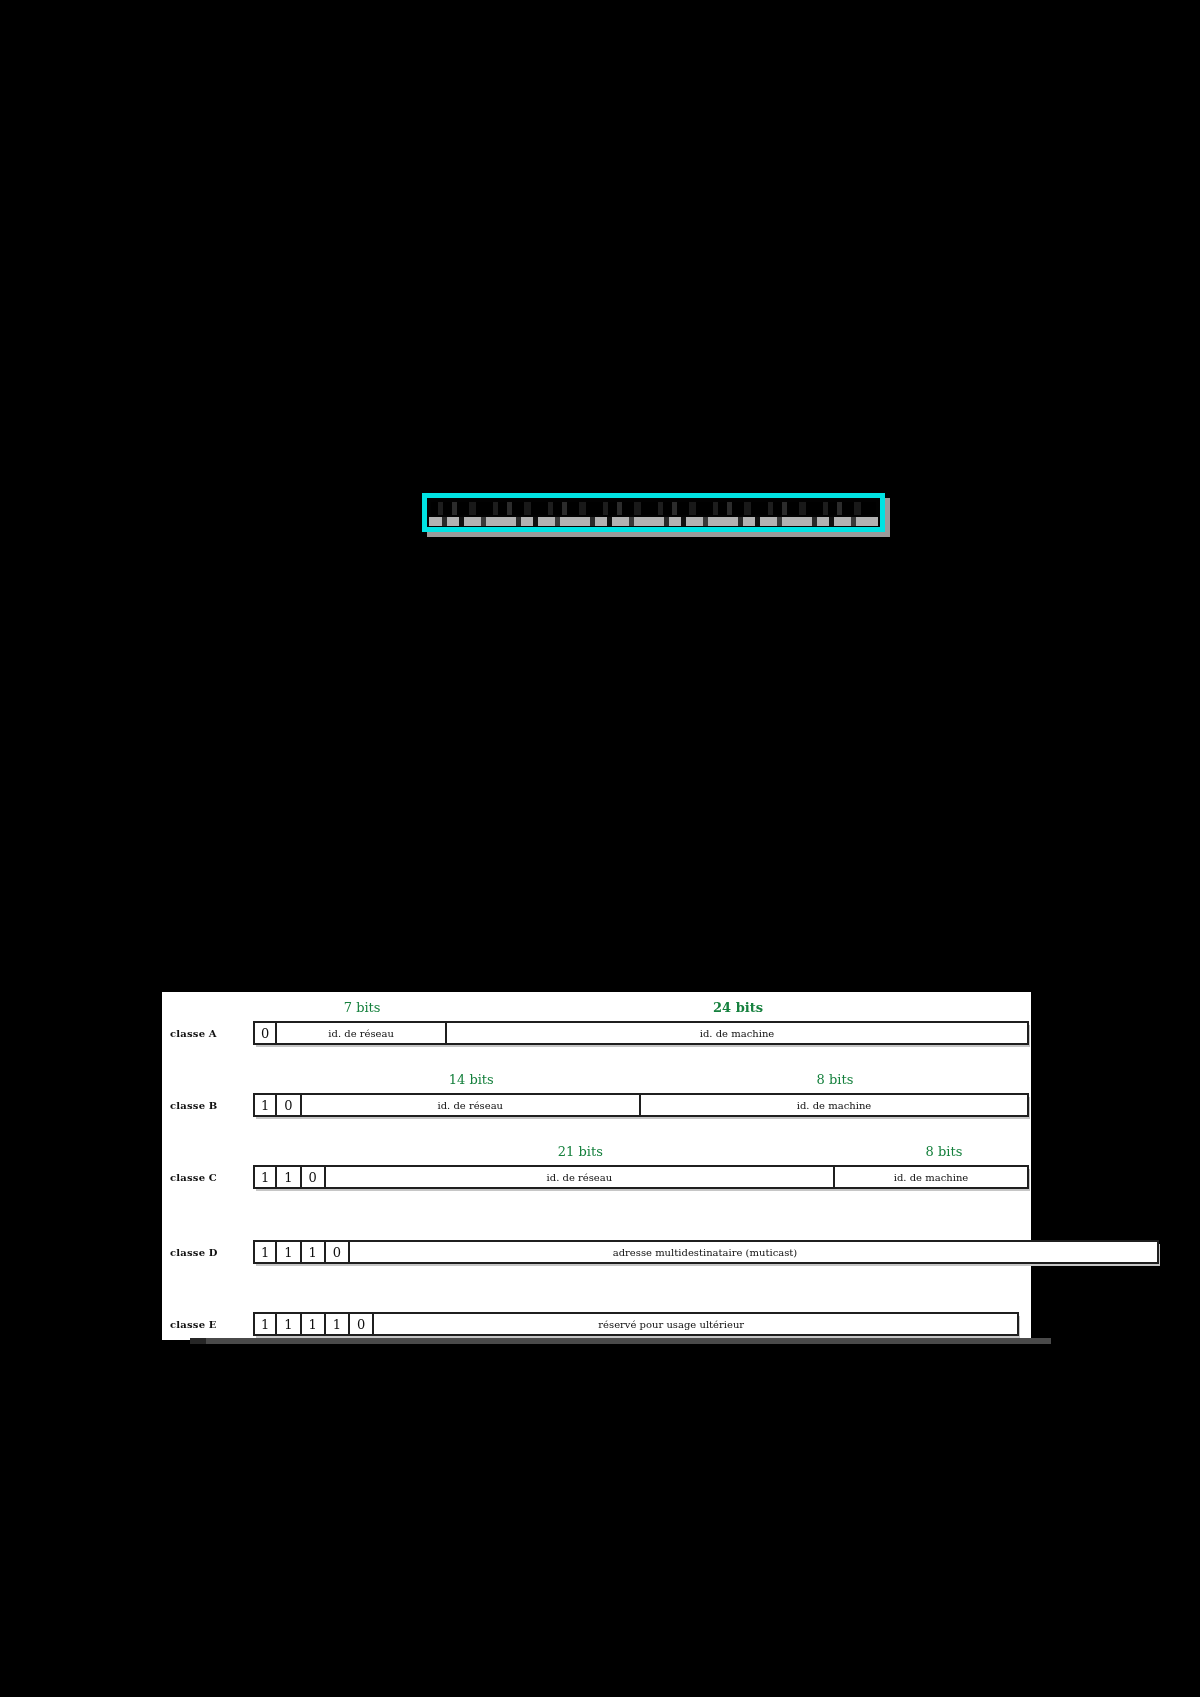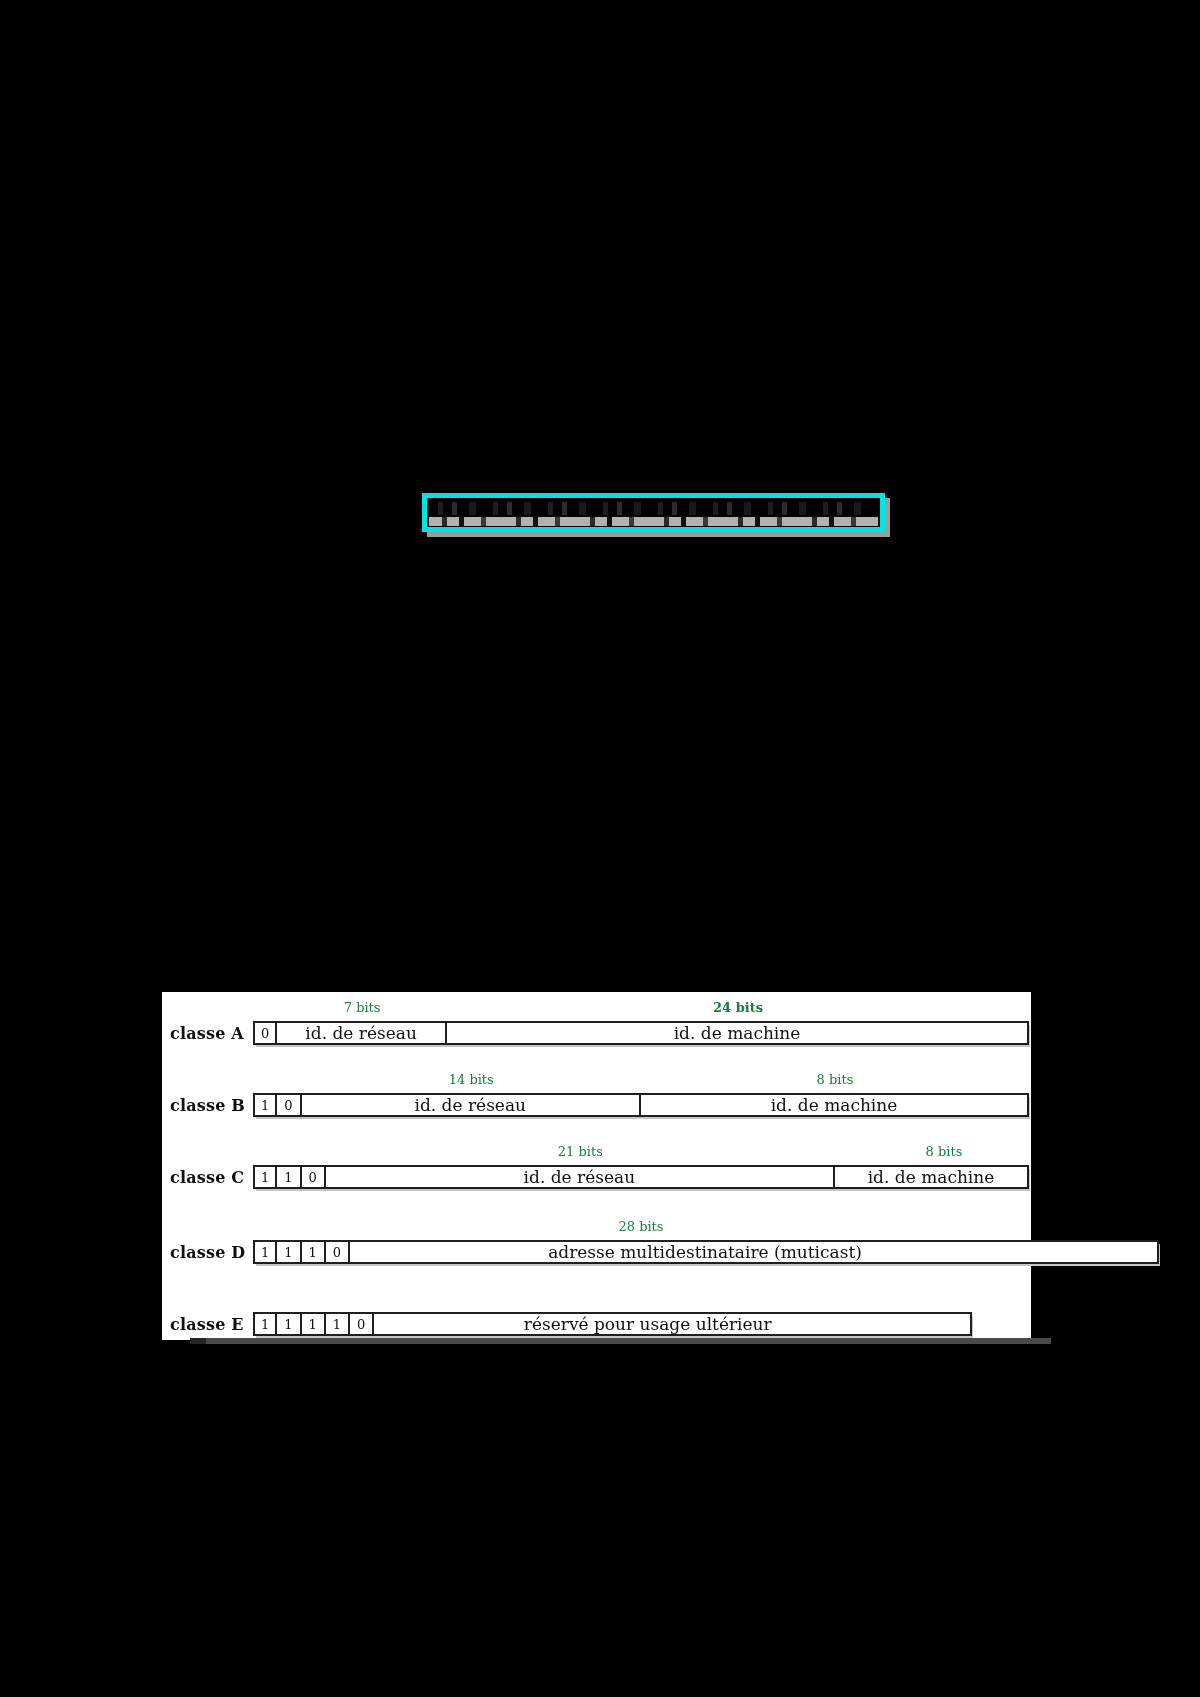--- a/index.html
+++ b/index.html
@@ -39,32 +39,32 @@
   }
   .panel-shadow-notch {
     position:absolute; left:28px; top:346px; width:16px; height:6px;
     background:#262626;
   }
 
   .class-row { position:absolute; left:0; width:100%; height:24px; }
   .class-label {
     position:absolute; left:8px; top:0; height:24px;
     display:flex; align-items:center;
-    font-size:16px; font-weight:600; letter-spacing:0.2px; color:#101010;
+    font-size:10px; font-weight:600; letter-spacing:0.2px; color:#101010;
     white-space:nowrap;
   }
   .bar {
     position:absolute; left:91px; top:0; height:24px; display:flex;
     box-shadow:2px 3px 0 -1px #c6c6c6;
   }
   .cell {
     box-sizing:border-box; height:24px;
     border:2px solid #1f1f1f; border-left:none;
     display:flex; align-items:center; justify-content:center;
-    font-size:17px; color:#101010; background:#ffffff;
+    font-size:10px; color:#101010; background:#ffffff;
     white-space:nowrap; overflow:hidden;
   }
   .cell.first { border-left:2px solid #1f1f1f; }
   .cell.bit { font-size:13px; }
   .bits-label {
     position:absolute; top:-21px; height:18px;
     text-align:center; font-size:13px; color:#15803d; white-space:nowrap;
   }
 </style>
 </head>
@@ -105,36 +105,35 @@
         <div class="bar" style="border-color: rgb(31, 31, 31);">
           <div class="cell bit first" style="width: 24.25px;">1</div>
           <div class="cell bit" style="width: 24.25px;">1</div>
           <div class="cell bit" style="width: 24.25px;">0</div>
           <div class="cell field" style="width: 509.25px;">id. de réseau</div>
           <div class="cell field" style="width: 194px;">id. de machine</div>
         </div>
       </div>
       <div class="class-row" style="top: 248px;">
         <div class="class-label">classe D</div>
-        <div class="bits-label" style="left: 91px; width: 776px;">28 bits</div>
         <div class="bar" style="border-color: rgb(31, 31, 31);">
           <div class="cell bit first" style="width: 24.25px;">1</div>
           <div class="cell bit" style="width: 24.25px;">1</div>
           <div class="cell bit" style="width: 24.25px;">1</div>
           <div class="cell bit" style="width: 24.25px;">0</div>
           <div class="cell field" style="width: 809px; padding-right: 97px;">adresse multidestinataire (muticast)</div>
         </div>
       </div>
       <div class="class-row" style="top: 320px;">
         <div class="class-label">classe E</div>
         <div class="bar" style="border-color: rgb(31, 31, 31);">
           <div class="cell bit first" style="width: 24.25px;">1</div>
           <div class="cell bit" style="width: 24.25px;">1</div>
           <div class="cell bit" style="width: 24.25px;">1</div>
           <div class="cell bit" style="width: 24.25px;">1</div>
           <div class="cell bit" style="width: 24.25px;">0</div>
-          <div class="cell field" style="width: 598px; padding-right: 49px;">réservé pour usage ultérieur</div>
+          <div class="cell field" style="width: 645px; padding-right: 49px;">réservé pour usage ultérieur</div>
         </div>
       </div>
     </div>
   <div class="panel-shadow-notch"></div>
   <div class="panel-shadow-strip"></div>
 </div>
 
 </body></html>

